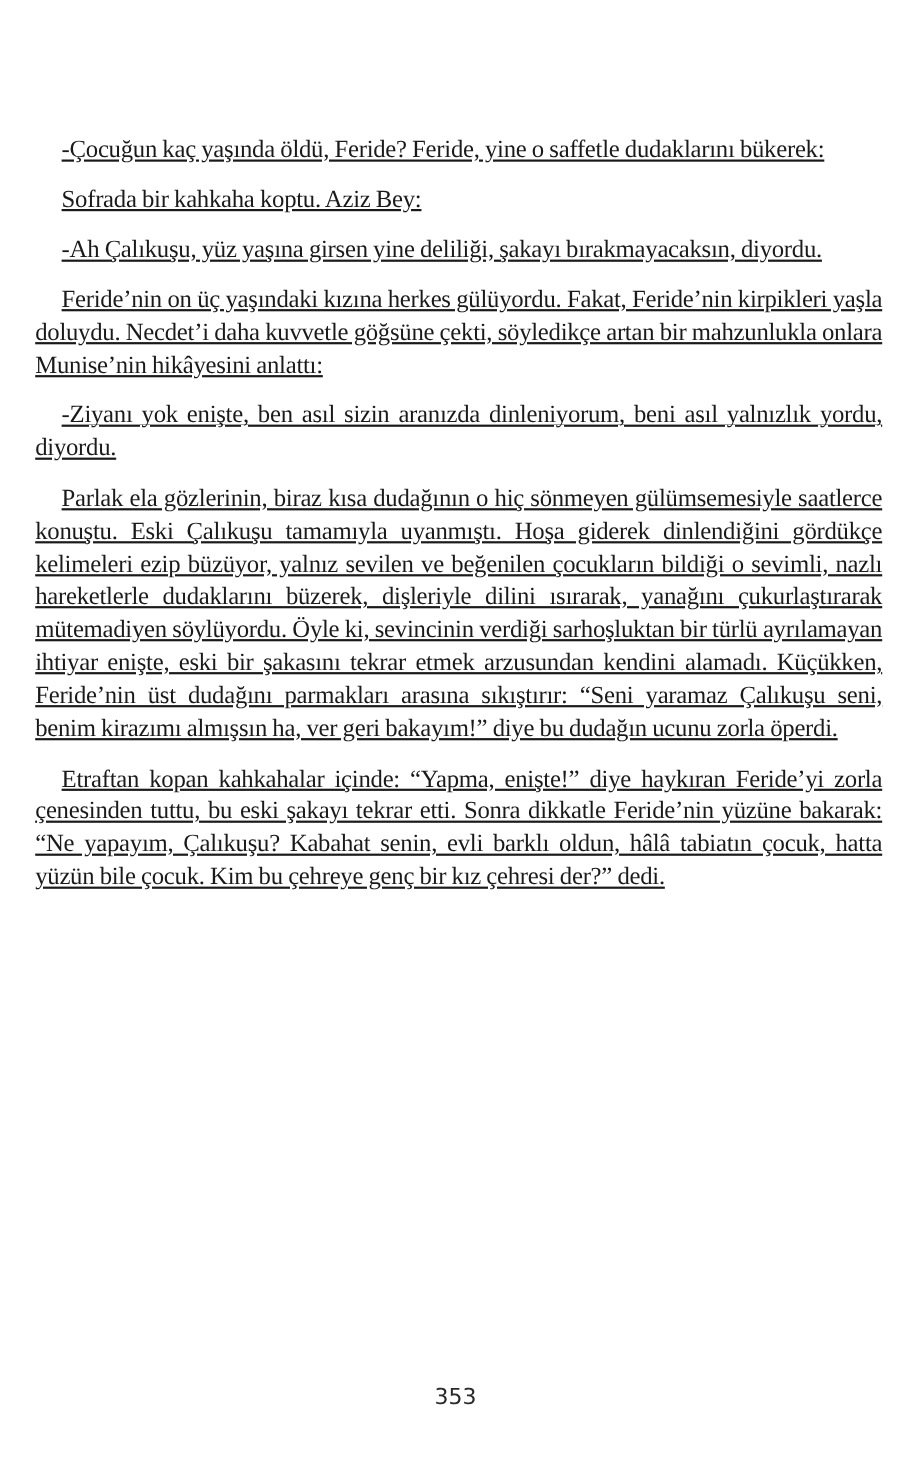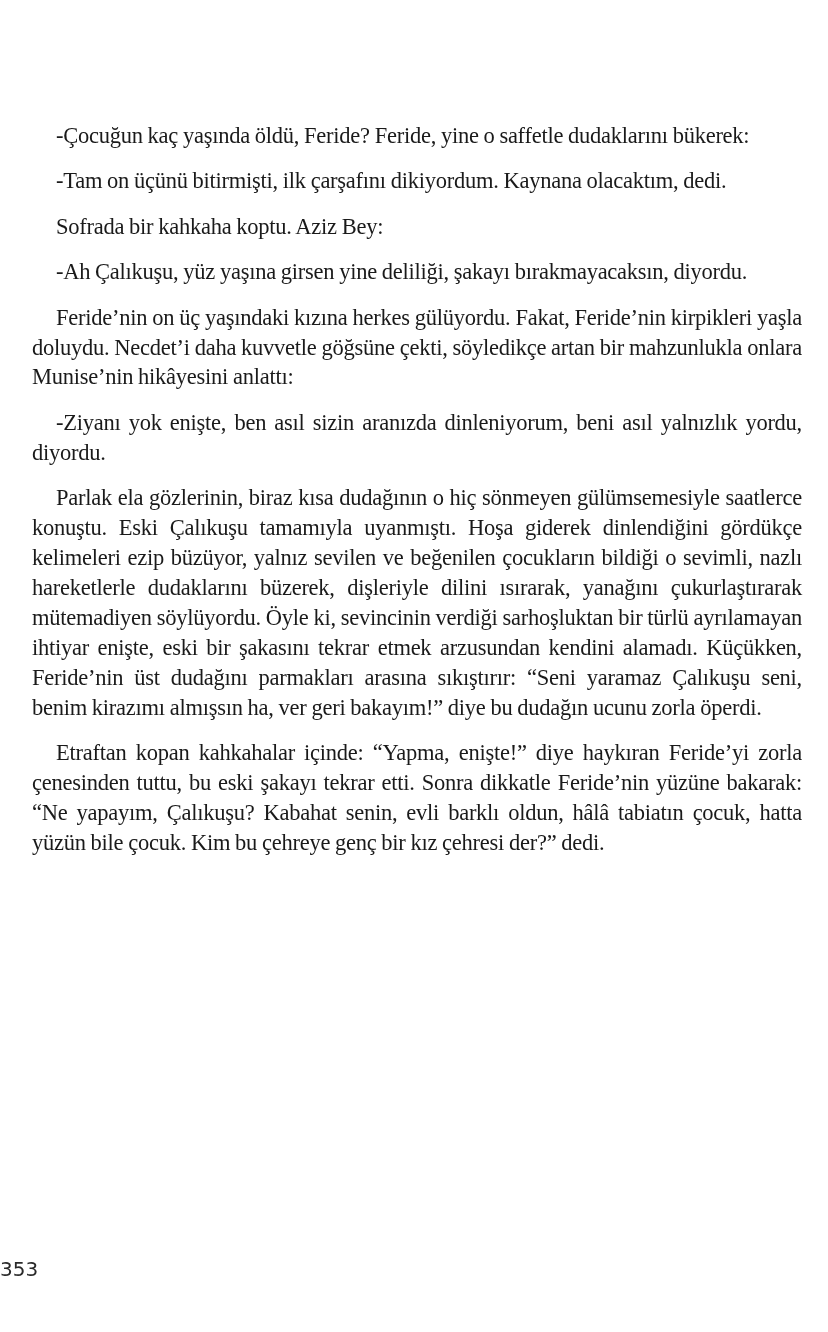--- a/index.html
+++ b/index.html
@@ -14,37 +14,38 @@
     line-height: 29.9px;
     color: #1a1a1a;
     letter-spacing: -0.25px;
     word-spacing: -0.5px;
   }
   .para {
     margin: 0 0 15.5px 0;
     text-indent: 24px;
     text-align: justify;
     text-align-last: left;
+    text-decoration: underline;
   }
   .page-number {
     position: absolute;
     left: 0;
     width: 828px;
     top: 1257px;
+    text-align: center;
     font-family: "DejaVu Sans", "Liberation Sans", sans-serif;
     font-size: 20px;
     color: #2a2a2a;
   }
 </style>
 </head>
 <body>
 
 <div class="page">
   <p class="para">-Çocuğun kaç yaşında öldü, Feride? Feride, yine o saffetle dudaklarını bükerek:</p>
-  <p class="para">-Tam on üçünü bitirmişti, ilk çarşafını dikiyordum. Kaynana olacaktım, dedi.</p>
   <p class="para">Sofrada bir kahkaha koptu. Aziz Bey:</p>
   <p class="para">-Ah Çalıkuşu, yüz yaşına girsen yine deliliği, şakayı bırakmayacaksın, diyordu.</p>
   <p class="para">Feride’nin on üç yaşındaki kızına herkes gülüyordu. Fakat, Feride’nin kirpikleri yaşla doluydu. Necdet’i daha kuvvetle göğsüne çekti, söyledikçe artan bir mahzunlukla onlara Munise’nin hikâyesini anlattı:</p>
   <p class="para">-Ziyanı yok enişte, ben asıl sizin aranızda dinleniyorum, beni asıl yalnızlık yordu, diyordu.</p>
   <p class="para">Parlak ela gözlerinin, biraz kısa dudağının o hiç sönmeyen gülümsemesiyle saatlerce konuştu. Eski Çalıkuşu tamamıyla uyanmıştı. Hoşa giderek dinlendiğini gördükçe kelimeleri ezip büzüyor, yalnız sevilen ve beğenilen çocukların bildiği o sevimli, nazlı hareketlerle dudaklarını büzerek, dişleriyle dilini ısırarak, yanağını çukurlaştırarak mütemadiyen söylüyordu. Öyle ki, sevincinin verdiği sarhoşluktan bir türlü ayrılamayan ihtiyar enişte, eski bir şakasını tekrar etmek arzusundan kendini alamadı. Küçükken, Feride’nin üst dudağını parmakları arasına sıkıştırır: “Seni yaramaz Çalıkuşu seni, benim kirazımı almışsın ha, ver geri bakayım!” diye bu dudağın ucunu zorla öperdi.</p>
   <p class="para">Etraftan kopan kahkahalar içinde: “Yapma, enişte!” diye haykıran Feride’yi zorla çenesinden tuttu, bu eski şakayı tekrar etti. Sonra dikkatle Feride’nin yüzüne bakarak: “Ne yapayım, Çalıkuşu? Kabahat senin, evli barklı oldun, hâlâ tabiatın çocuk, hatta yüzün bile çocuk. Kim bu çehreye genç bir kız çehresi der?” dedi.</p>
 </div>
 
 <div class="page-number">353</div>
 

